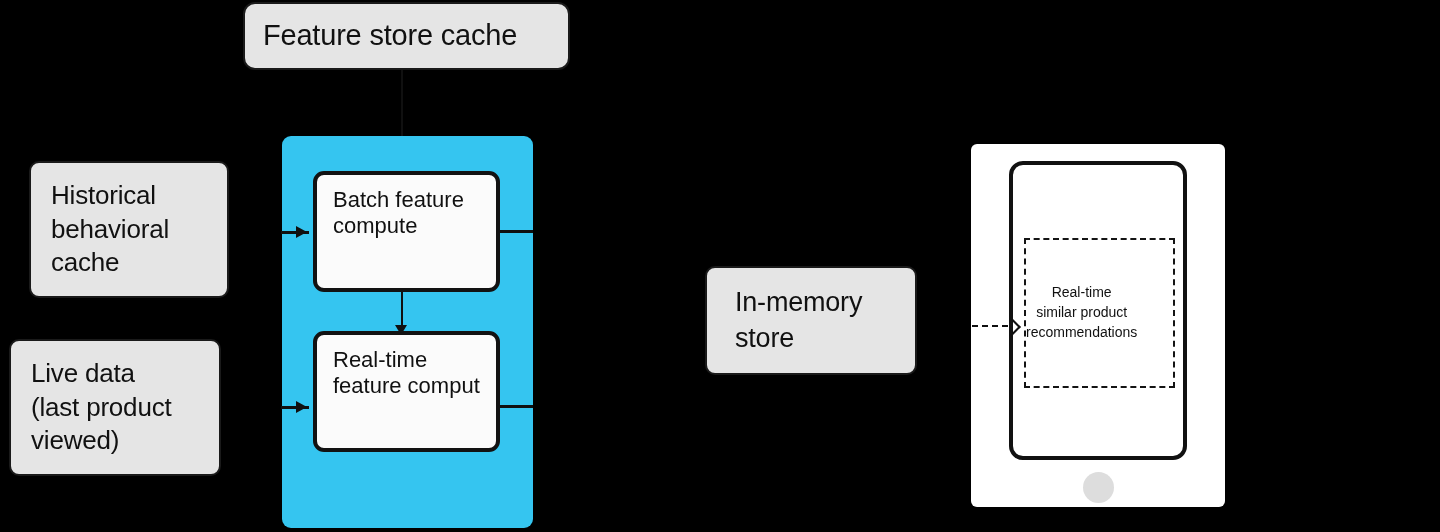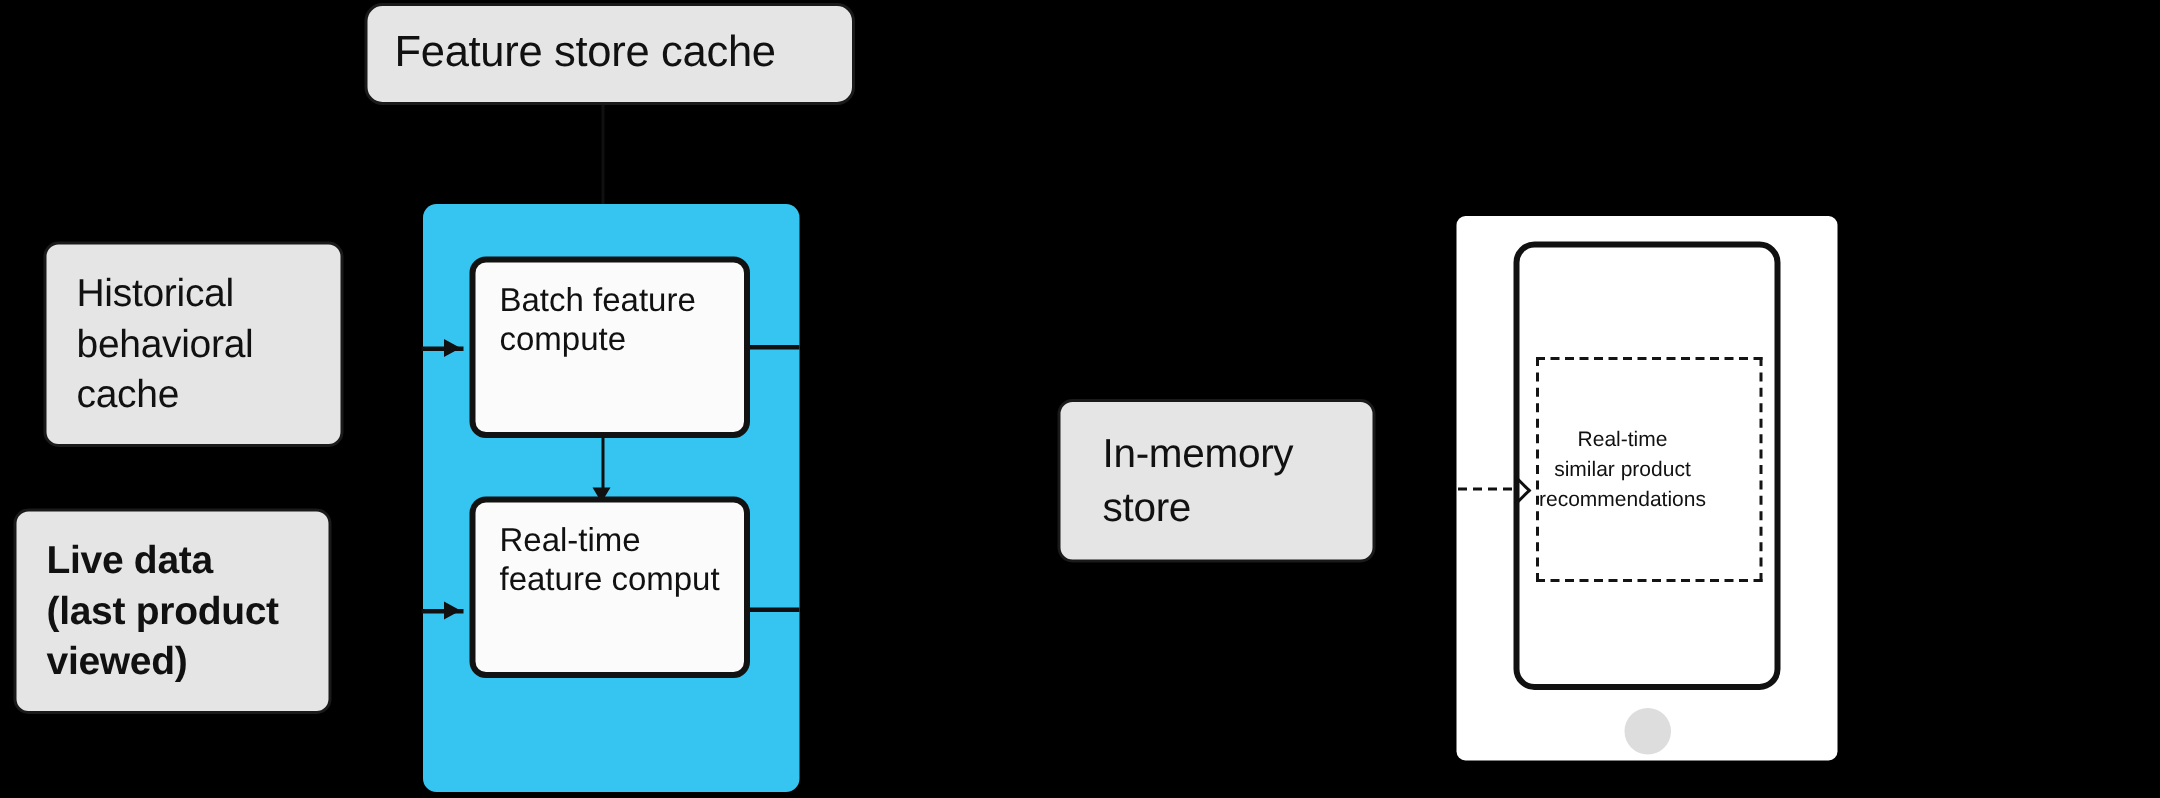--- a/index.html
+++ b/index.html
@@ -48,21 +48,20 @@
     width: 200px; height: 137px;
     font-size: 26px;
     padding: 0 20px;
   }
 
   #live-data {
     left: 9px;  top: 339px;
     width: 212px; height: 137px;
     font-size: 26px;
     padding: 0 20px;
-    font-weight: bold;
   }
 
   #in-memory-store {
     left: 657px;  top: 266px;
     width: 212px; height: 109px;
     font-size: 27px;
     padding: 0 28px;
     margin-left: 48px;
   }
 

